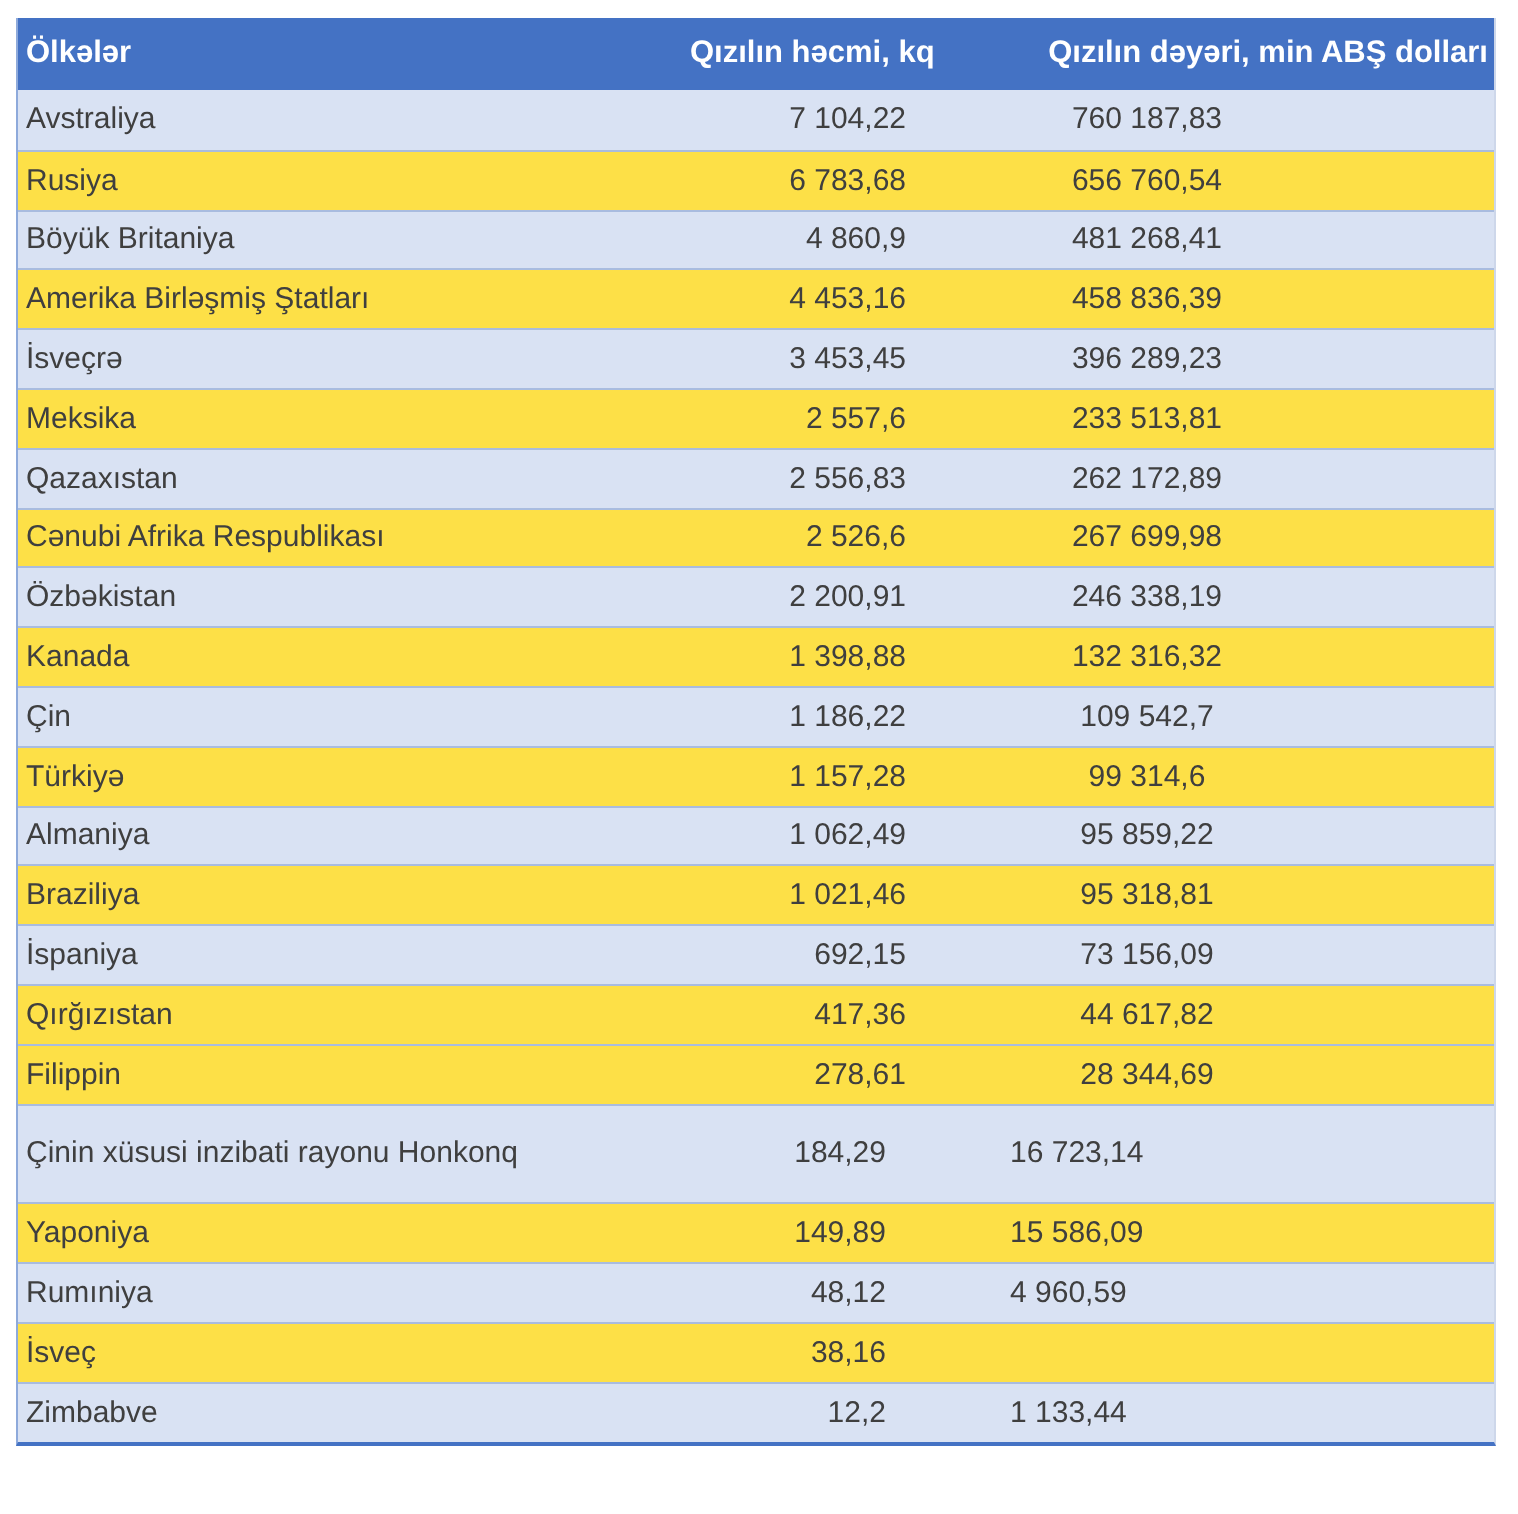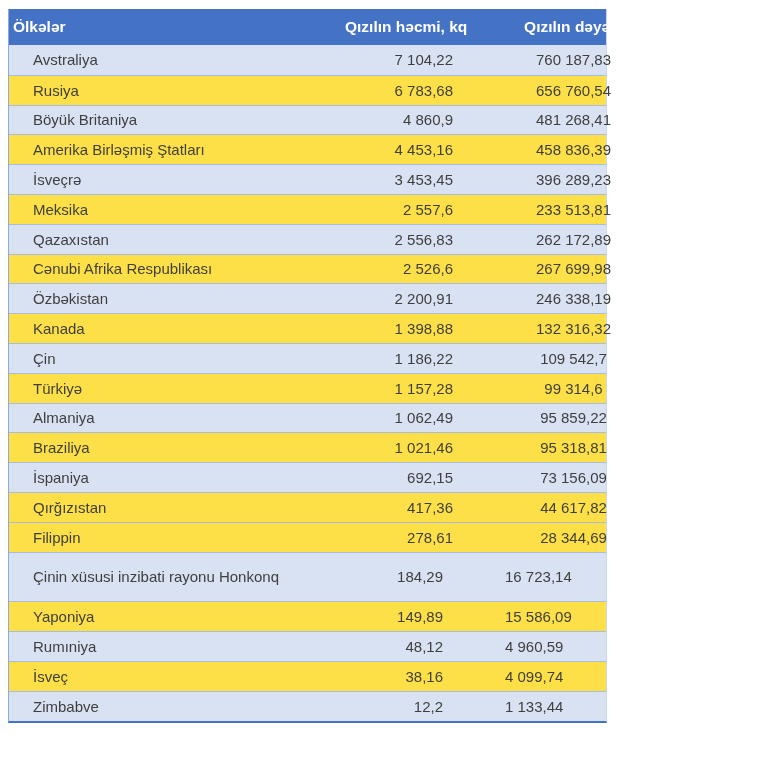--- a/index.html
+++ b/index.html
@@ -10,21 +10,21 @@
     height: 757px;
     background: #ffffff;
     font-family: "Liberation Sans", sans-serif;
   }
   .page { position: relative; width: 759px; height: 757px; background: #fff; overflow: hidden; }
 
   .gold-table {
     position: absolute;
     left: 8px;
     top: 9px;
-    width: 599px;
+    width: 740px;
     border-left: 1px solid var(--outer-border, #8EAADB);
     border-right: 1px solid var(--outer-border-right, #CDD7EA);
     border-bottom: 2px solid var(--bottom-border, #4472C4);
   }
 
   .header-row {
     display: grid;
     grid-template-columns: 336px 116px 286px;
     height: 36px;
     align-items: center;
@@ -46,21 +46,21 @@
     font-size: 15px;
     color: var(--text, #3F3F3F);
     background: #fde047;
     white-space: nowrap;
   }
   #rows .row + .row { border-top: 1px solid var(--separator, #A9BCDF); }
   .row.shaded { background: var(--band-bg, #D9E2F3); }
   .row.bottom { height: 30px; }
   .row.tall { height: 49px; }
 
-  .row .c1 { padding-left: 4px; overflow: hidden; margin-left: 20px; }
+  .row .c1 { padding-left: 4px; overflow: hidden; }
   .row .c2 { text-align: right; padding-right: 8px; }
   .row .c3 { text-align: center; padding-right: 61px; }
   .row.bottom .c2 { padding-right: 18px; }
   .row.bottom .c3 { text-align: left; padding-left: 44px; padding-right: 0; }
 </style>
 </head>
 <body>
 
 <div class="page">
   <div class="gold-table">
@@ -166,21 +166,20 @@
           <div class="cell c3">15 586,09</div>
         </div>
         <div class="row shaded bottom">
           <div class="cell c1">Rumıniya</div>
           <div class="cell c2">48,12</div>
           <div class="cell c3">4 960,59</div>
         </div>
         <div class="row bottom">
           <div class="cell c1">İsveç</div>
           <div class="cell c2">38,16</div>
-          <div class="cell c3">4 099,74</div>
         </div>
         <div class="row shaded bottom">
           <div class="cell c1">Zimbabve</div>
           <div class="cell c2">12,2</div>
           <div class="cell c3">1 133,44</div>
         </div>
       </div>
   </div>
 </div>
 

